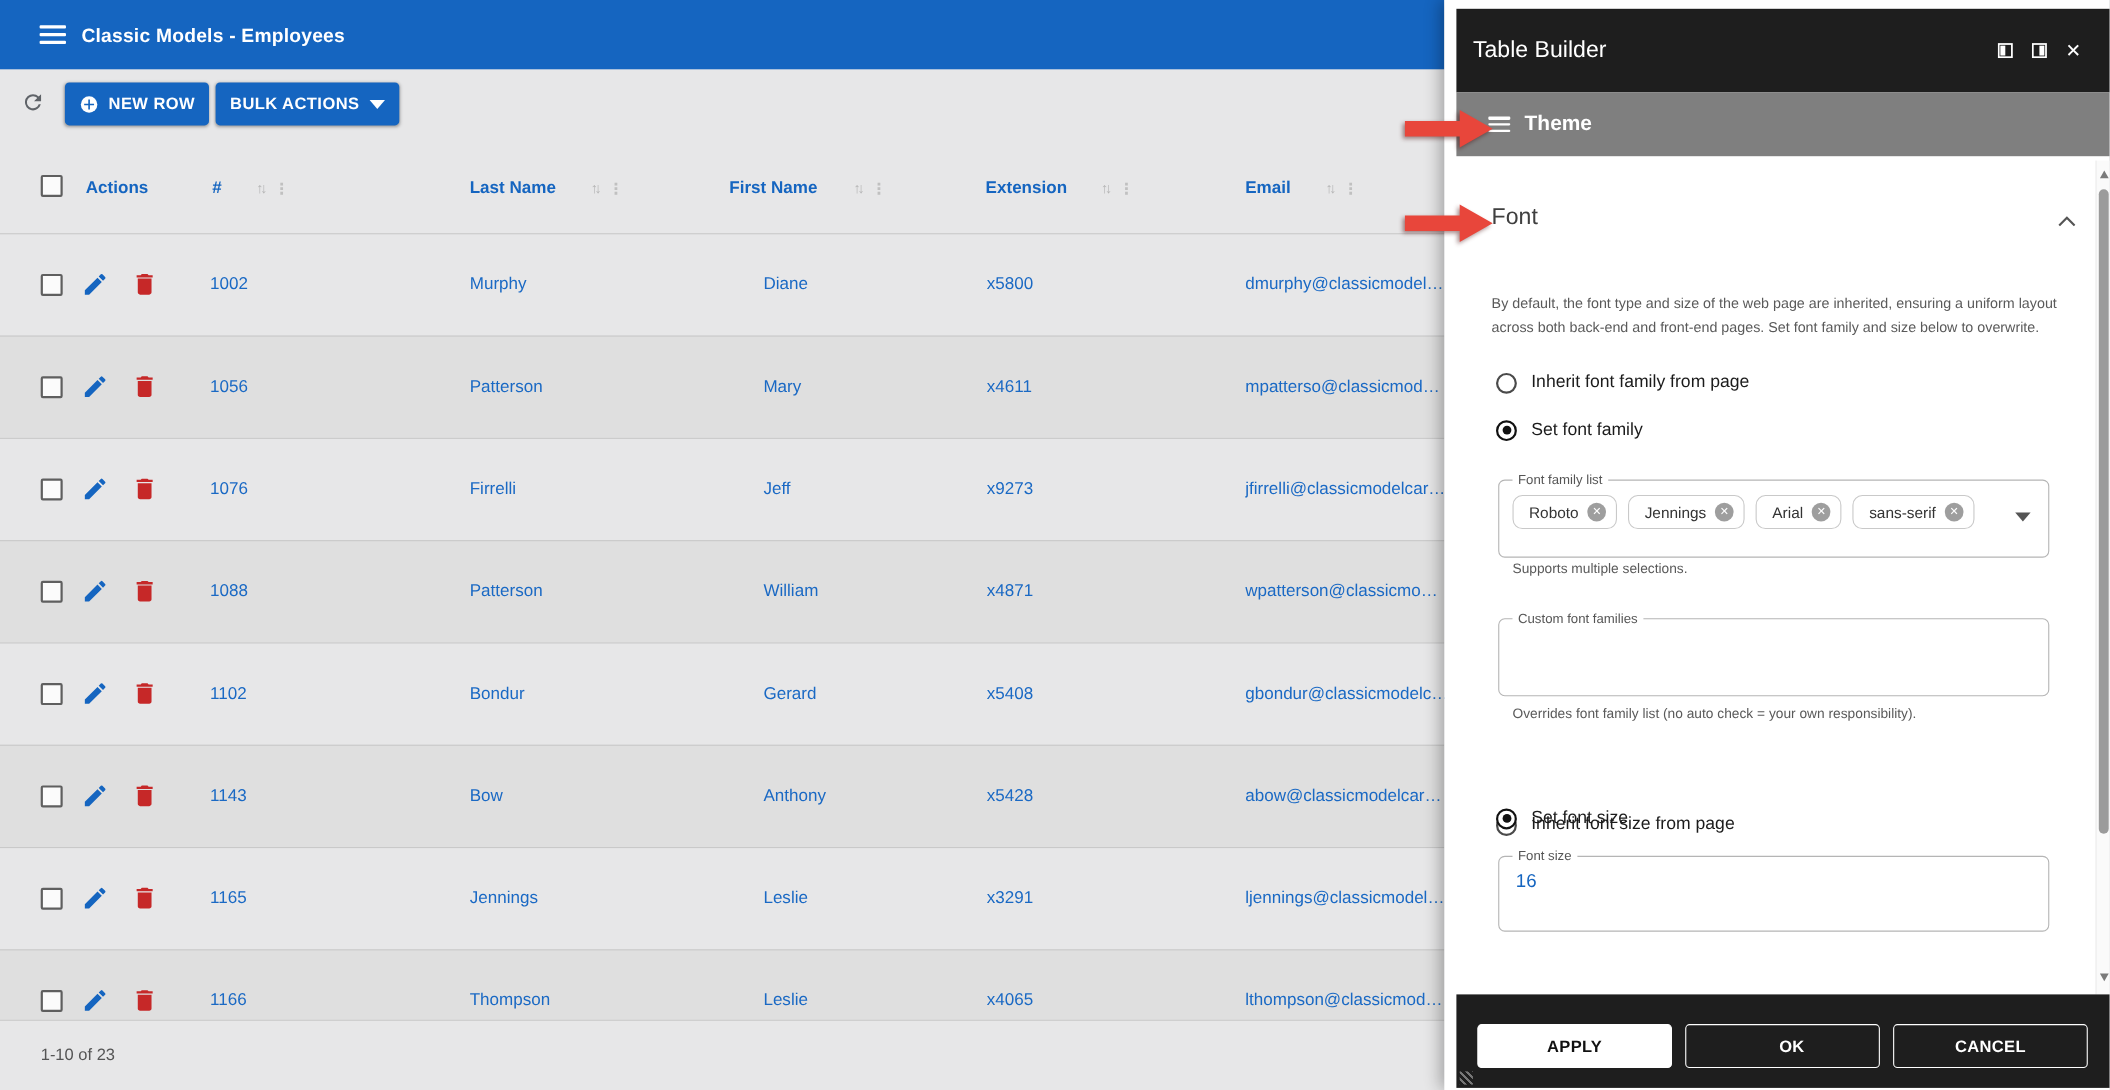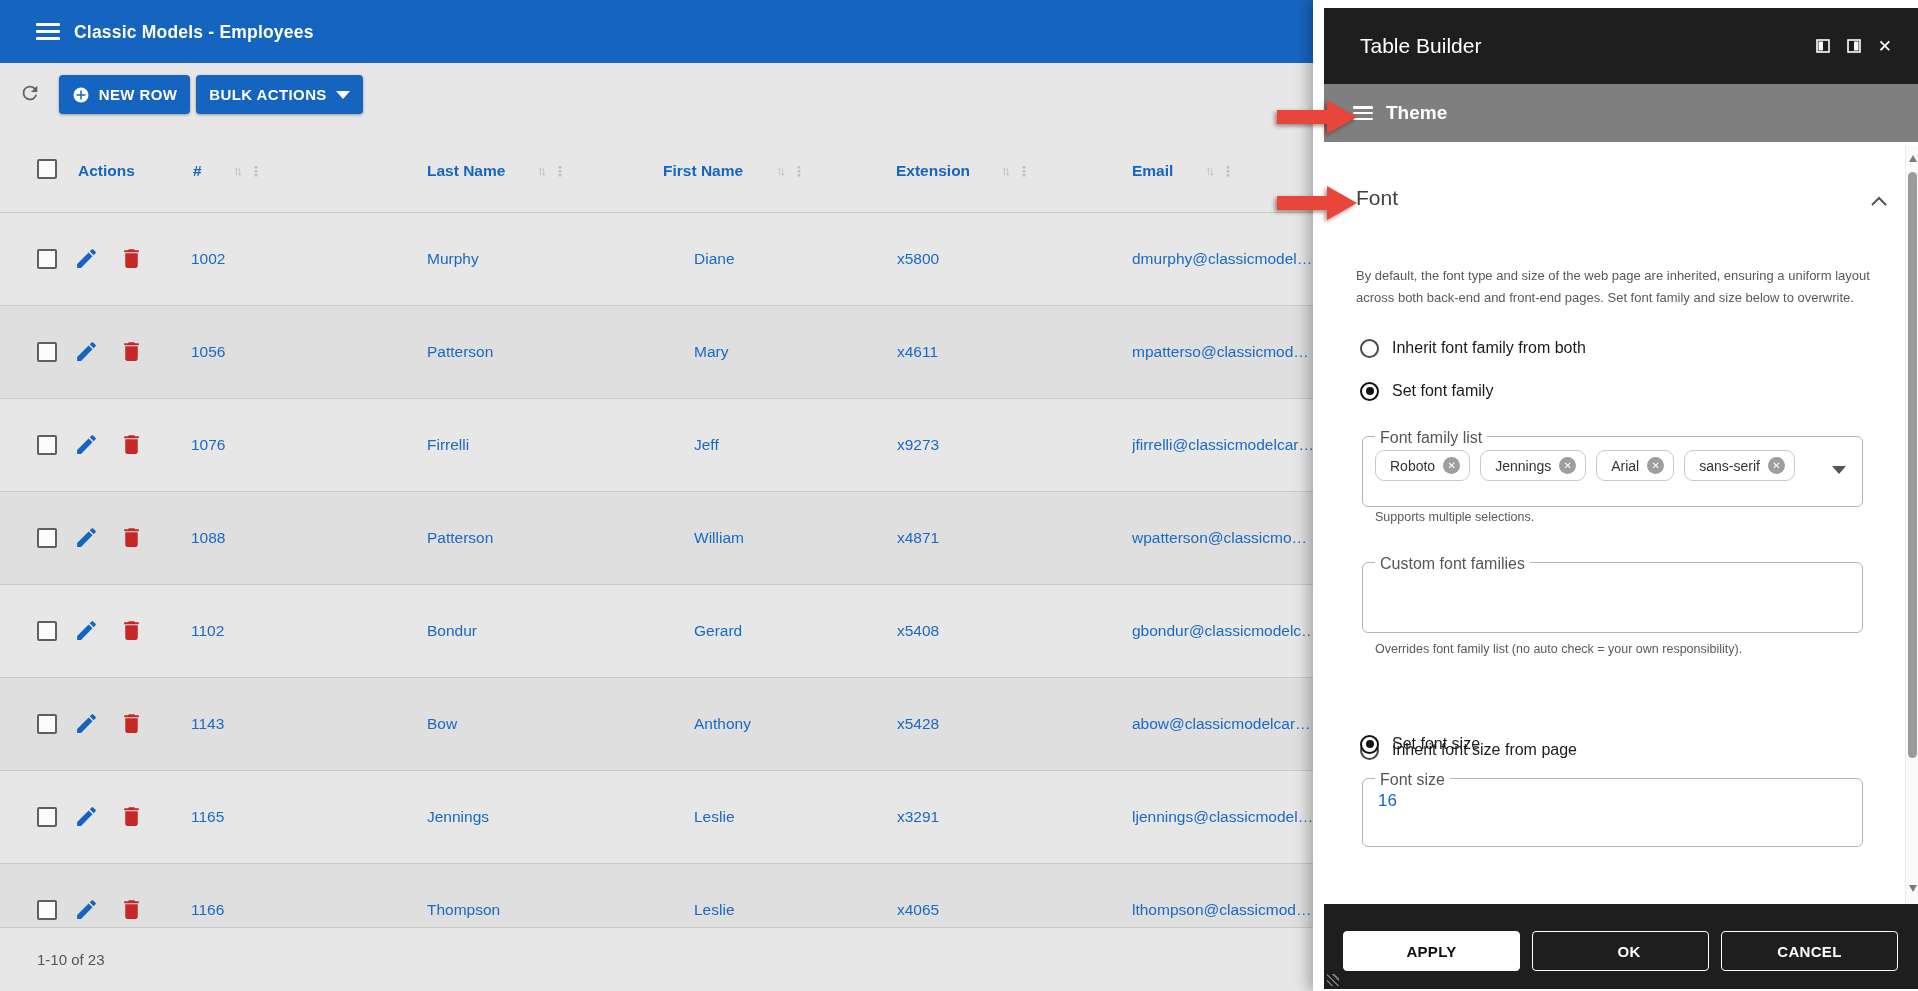--- a/index.html
+++ b/index.html
@@ -43,21 +43,21 @@
   .c-num{left:191px;} .c-last{left:427px;} .c-first{left:659px;margin-left:35px;} .c-ext{left:897px;}
   .c-email{left:1132px;max-width:184px;overflow:hidden;}
 
   
   #tfoot{position:absolute;left:0;top:927px;width:1313px;height:64px;background:#e7e7e8;border-top:1px solid #c9c9c9;}
   #range{position:absolute;left:37px;top:23px;font-size:15px;color:#555;}
 
   
   #panel{position:absolute;left:1313px;top:0;width:605px;height:991px;background:#fff;box-shadow:-4px 0 14px rgba(0,0,0,.3);z-index:10;}
   #p-header{position:absolute;left:11px;top:8px;right:0;height:76px;background:#1e1e1e;display:flex;align-items:center;}
-  #p-title{margin-left:36px;color:#fff;font-size:21px;}
+  #p-title{margin-left:15px;color:#fff;font-size:21px;}
   #p-header .winbtns{position:absolute;right:26px;display:flex;align-items:center;gap:17px;}
   .dock{width:14px;height:14px;cursor:pointer;}
   .xclose{color:#fff;font-size:17px;cursor:pointer;line-height:1;}
   #p-theme{position:absolute;left:11px;top:84px;right:0;height:58px;background:#7f7f7f;display:flex;align-items:center;cursor:pointer;}
   #p-theme .hamburger{position:static;margin-left:29px;width:20px;height:14px;}
   #p-theme .hamburger i{height:2.5px;}
   #theme-label{margin-left:13px;color:#fff;font-size:19px;font-weight:bold;}
 
   #p-content{position:absolute;left:11px;top:146px;width:581px;height:758px;background:#fff;}
   #font-title{position:absolute;left:32px;top:40px;font-size:21px;color:#404040;}
@@ -66,21 +66,21 @@
   #desc1{top:122px;} #desc2{top:144px;}
 
   .radio-row{position:absolute;left:36px;height:24px;display:flex;align-items:center;gap:13px;cursor:pointer;}
   .radio{width:19px;height:19px;border-radius:50%;border:2px solid #4a4a4a;background:#fff;flex:0 0 auto;position:relative;}
   .radio.sel{border-color:#111;}
   .radio.sel::after{content:"";position:absolute;left:3.5px;top:3.5px;width:8px;height:8px;border-radius:50%;background:#111;}
   .radio-row span{font-size:16px;color:#1b1b1b;}
   #rr1{top:190px;} #rr2{top:233px;} #rr3{top:544px;margin-top:48px;} #rr4{top:586px;}
 
   .fieldset{position:absolute;left:38px;width:501px;border:1px solid #b5b5b5;border-radius:6px;background:#fff;}
-  .fieldset .legend{position:absolute;left:12px;top:-8px;background:#fff;padding:0 5px;font-size:16px;color:#555;}
+  .fieldset .legend{position:absolute;left:12px;top:-8px;background:#fff;padding:0 5px;font-size:12px;color:#555;}
   #fs-family{top:290px;height:71px;}
   #fs-custom{top:416px;height:71px;}
   #fs-size{top:632px;height:69px;cursor:text;}
   .hint{position:absolute;left:51px;font-size:12.5px;color:#5a5a5a;}
   #hint1{top:364px;} #hint2{top:496px;}
   #chips{position:absolute;left:12px;top:13px;display:flex;gap:10px;}
   .chip{height:31px;display:flex;align-items:center;gap:8px;padding:0 9px 0 14px;border:1px solid #c9c9c9;border-radius:9px;background:#fff;font-size:14px;color:#333;}
   .chip .x{width:17px;height:17px;border-radius:50%;background:#9e9e9e;color:#fff;font-size:10px;display:flex;align-items:center;justify-content:center;cursor:pointer;}
   #dd-caret{position:absolute;right:16px;top:29px;width:0;height:0;border-left:7px solid transparent;border-right:7px solid transparent;border-top:8px solid #555;cursor:pointer;}
   #size-value{position:absolute;left:15px;top:12px;font-size:17px;color:#1565C0;}
@@ -312,21 +312,21 @@
     <div id="p-content">
       <div id="font-title">Font</div>
       <svg id="font-collapse" width="16" height="10" viewBox="0 0 16 10">
         <polyline points="1,9 8,2 15,9" fill="none" stroke="#555" stroke-width="2"></polyline>
       </svg>
       <div class="desc" id="desc1">By default, the font type and size of the web page are inherited, ensuring a uniform layout</div>
       <div class="desc" id="desc2">across both back-end and front-end pages. Set font family and size below to overwrite.</div>
 
       <div class="radio-row" id="rr1">
         <span class="radio"></span>
-        <span>Inherit font family from both</span>
+        <span>Inherit font family from page</span>
       </div>
       <div class="radio-row" id="rr2">
         <span class="radio sel"></span>
         <span>Set font family</span>
       </div>
 
       <div class="fieldset" id="fs-family">
         <span class="legend">Font family list</span>
         <div id="chips">
             <span class="chip">

